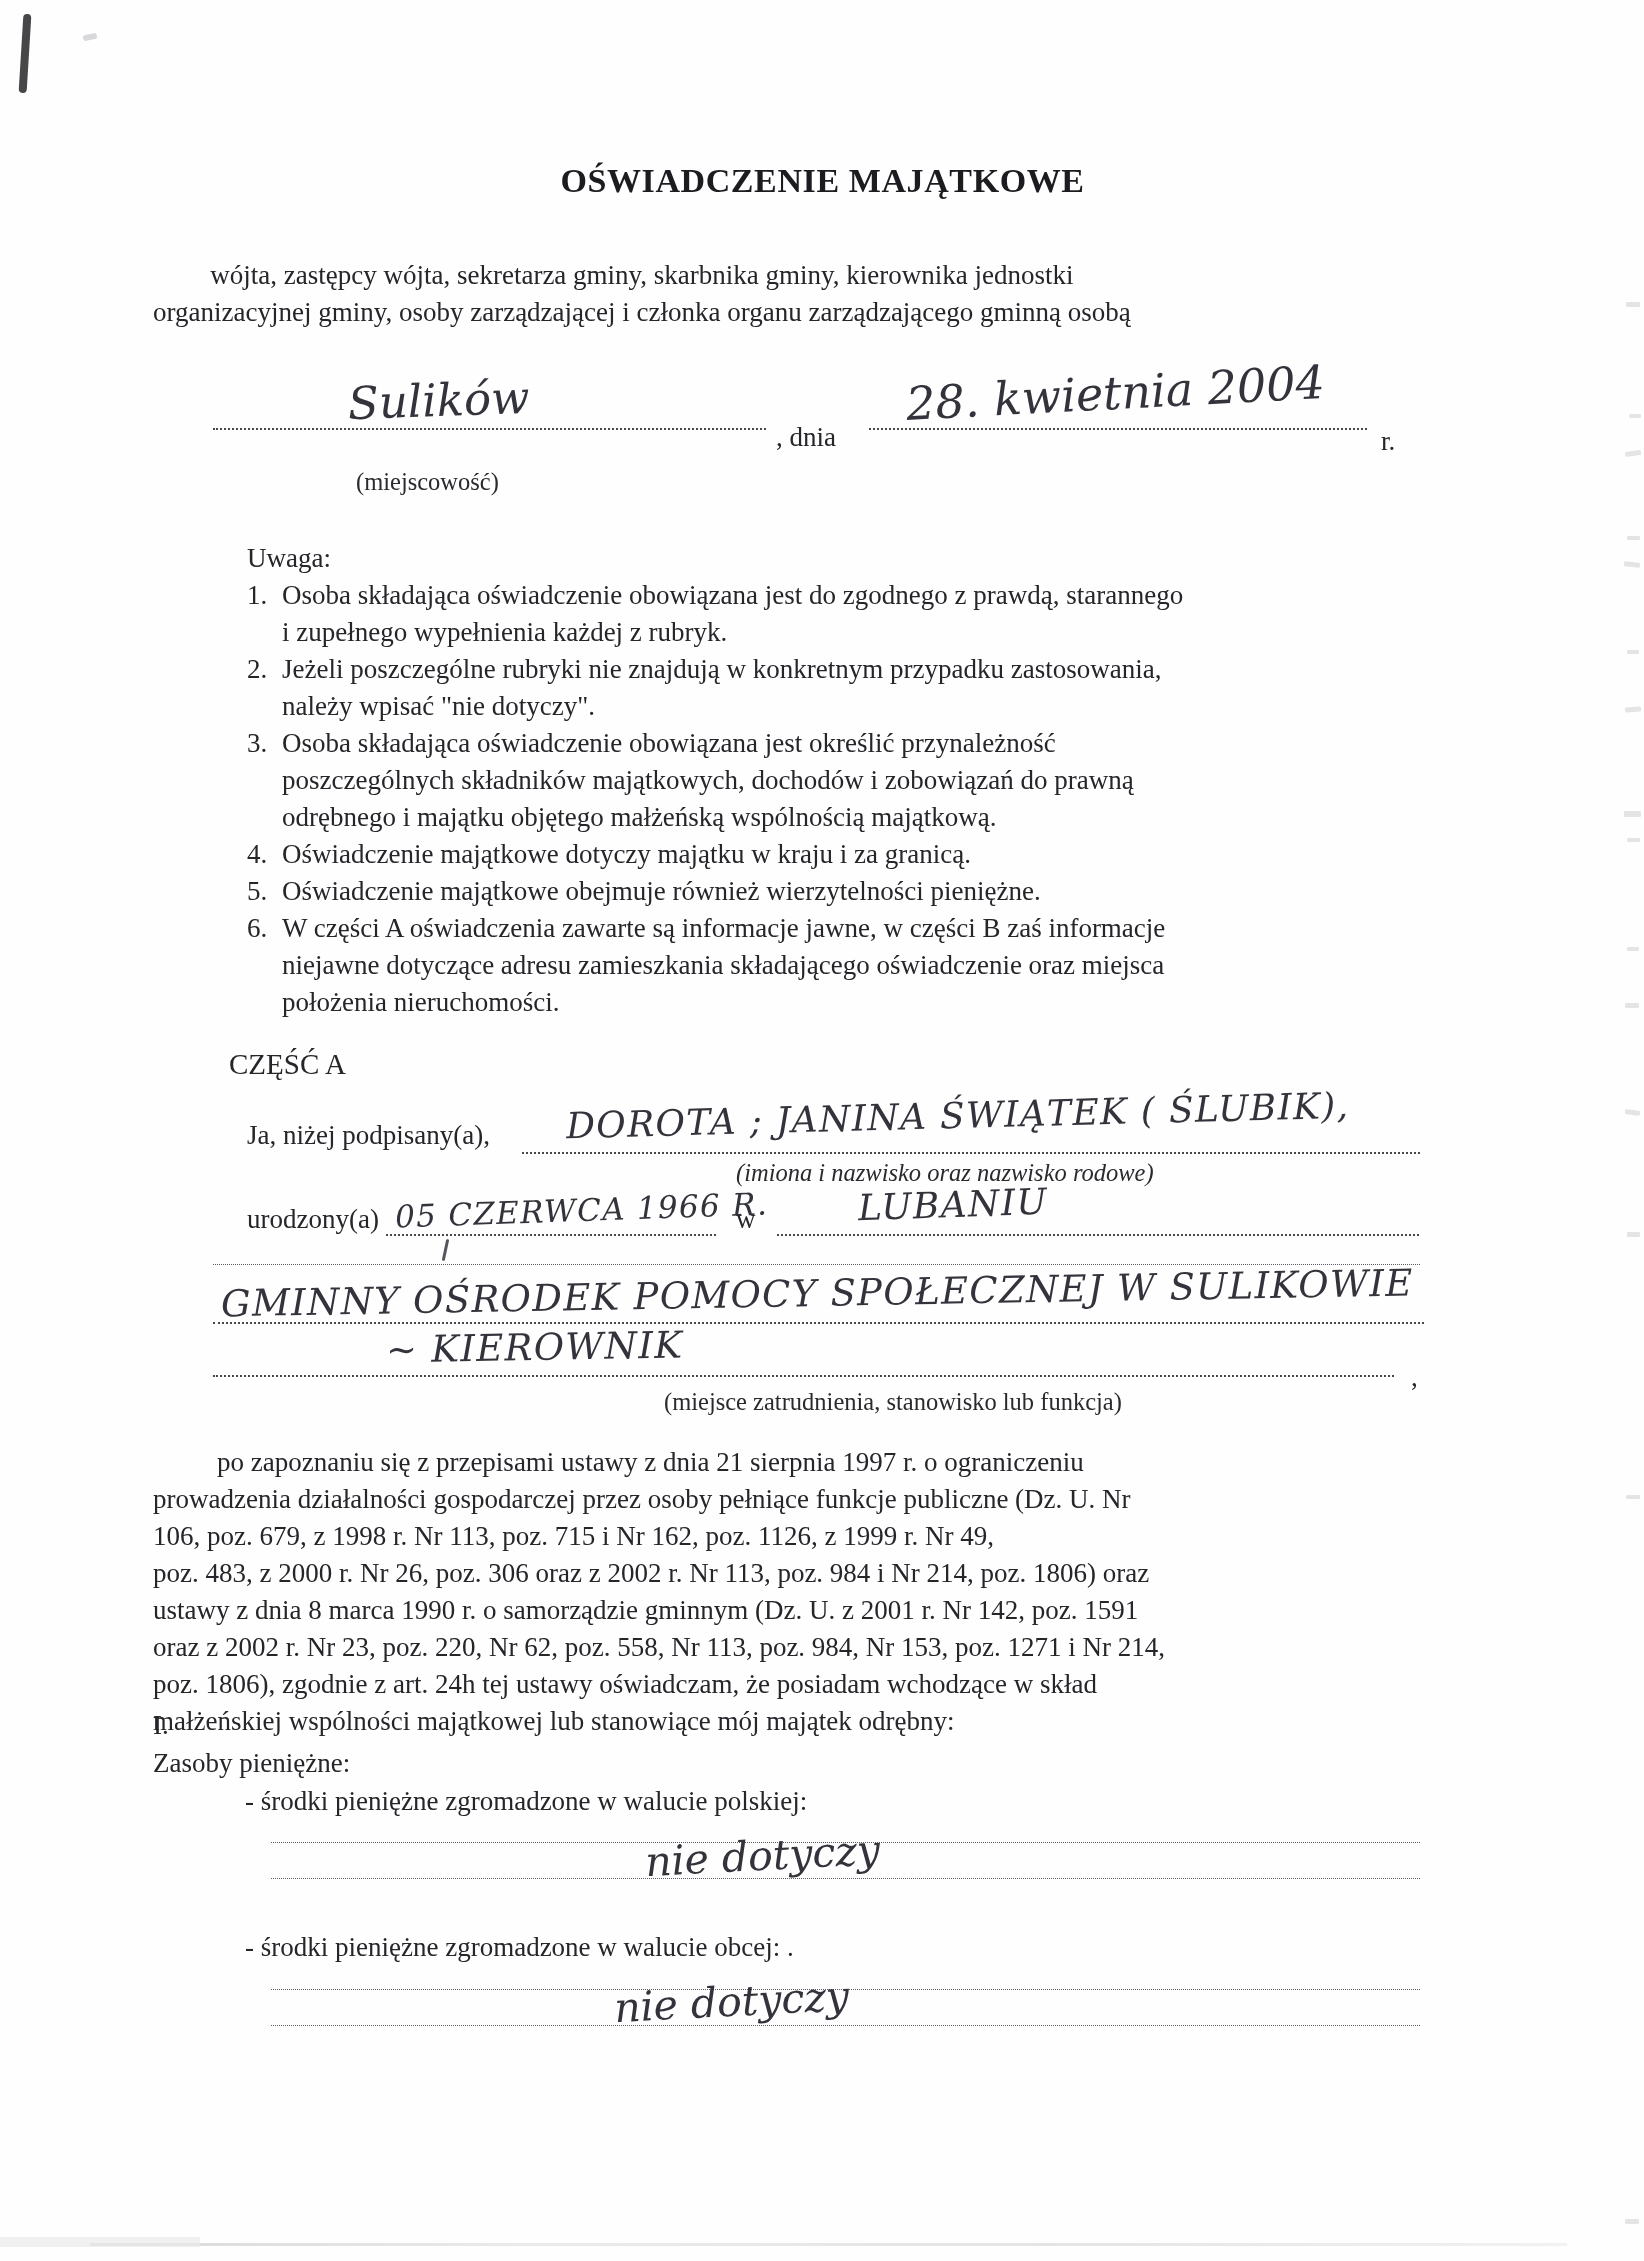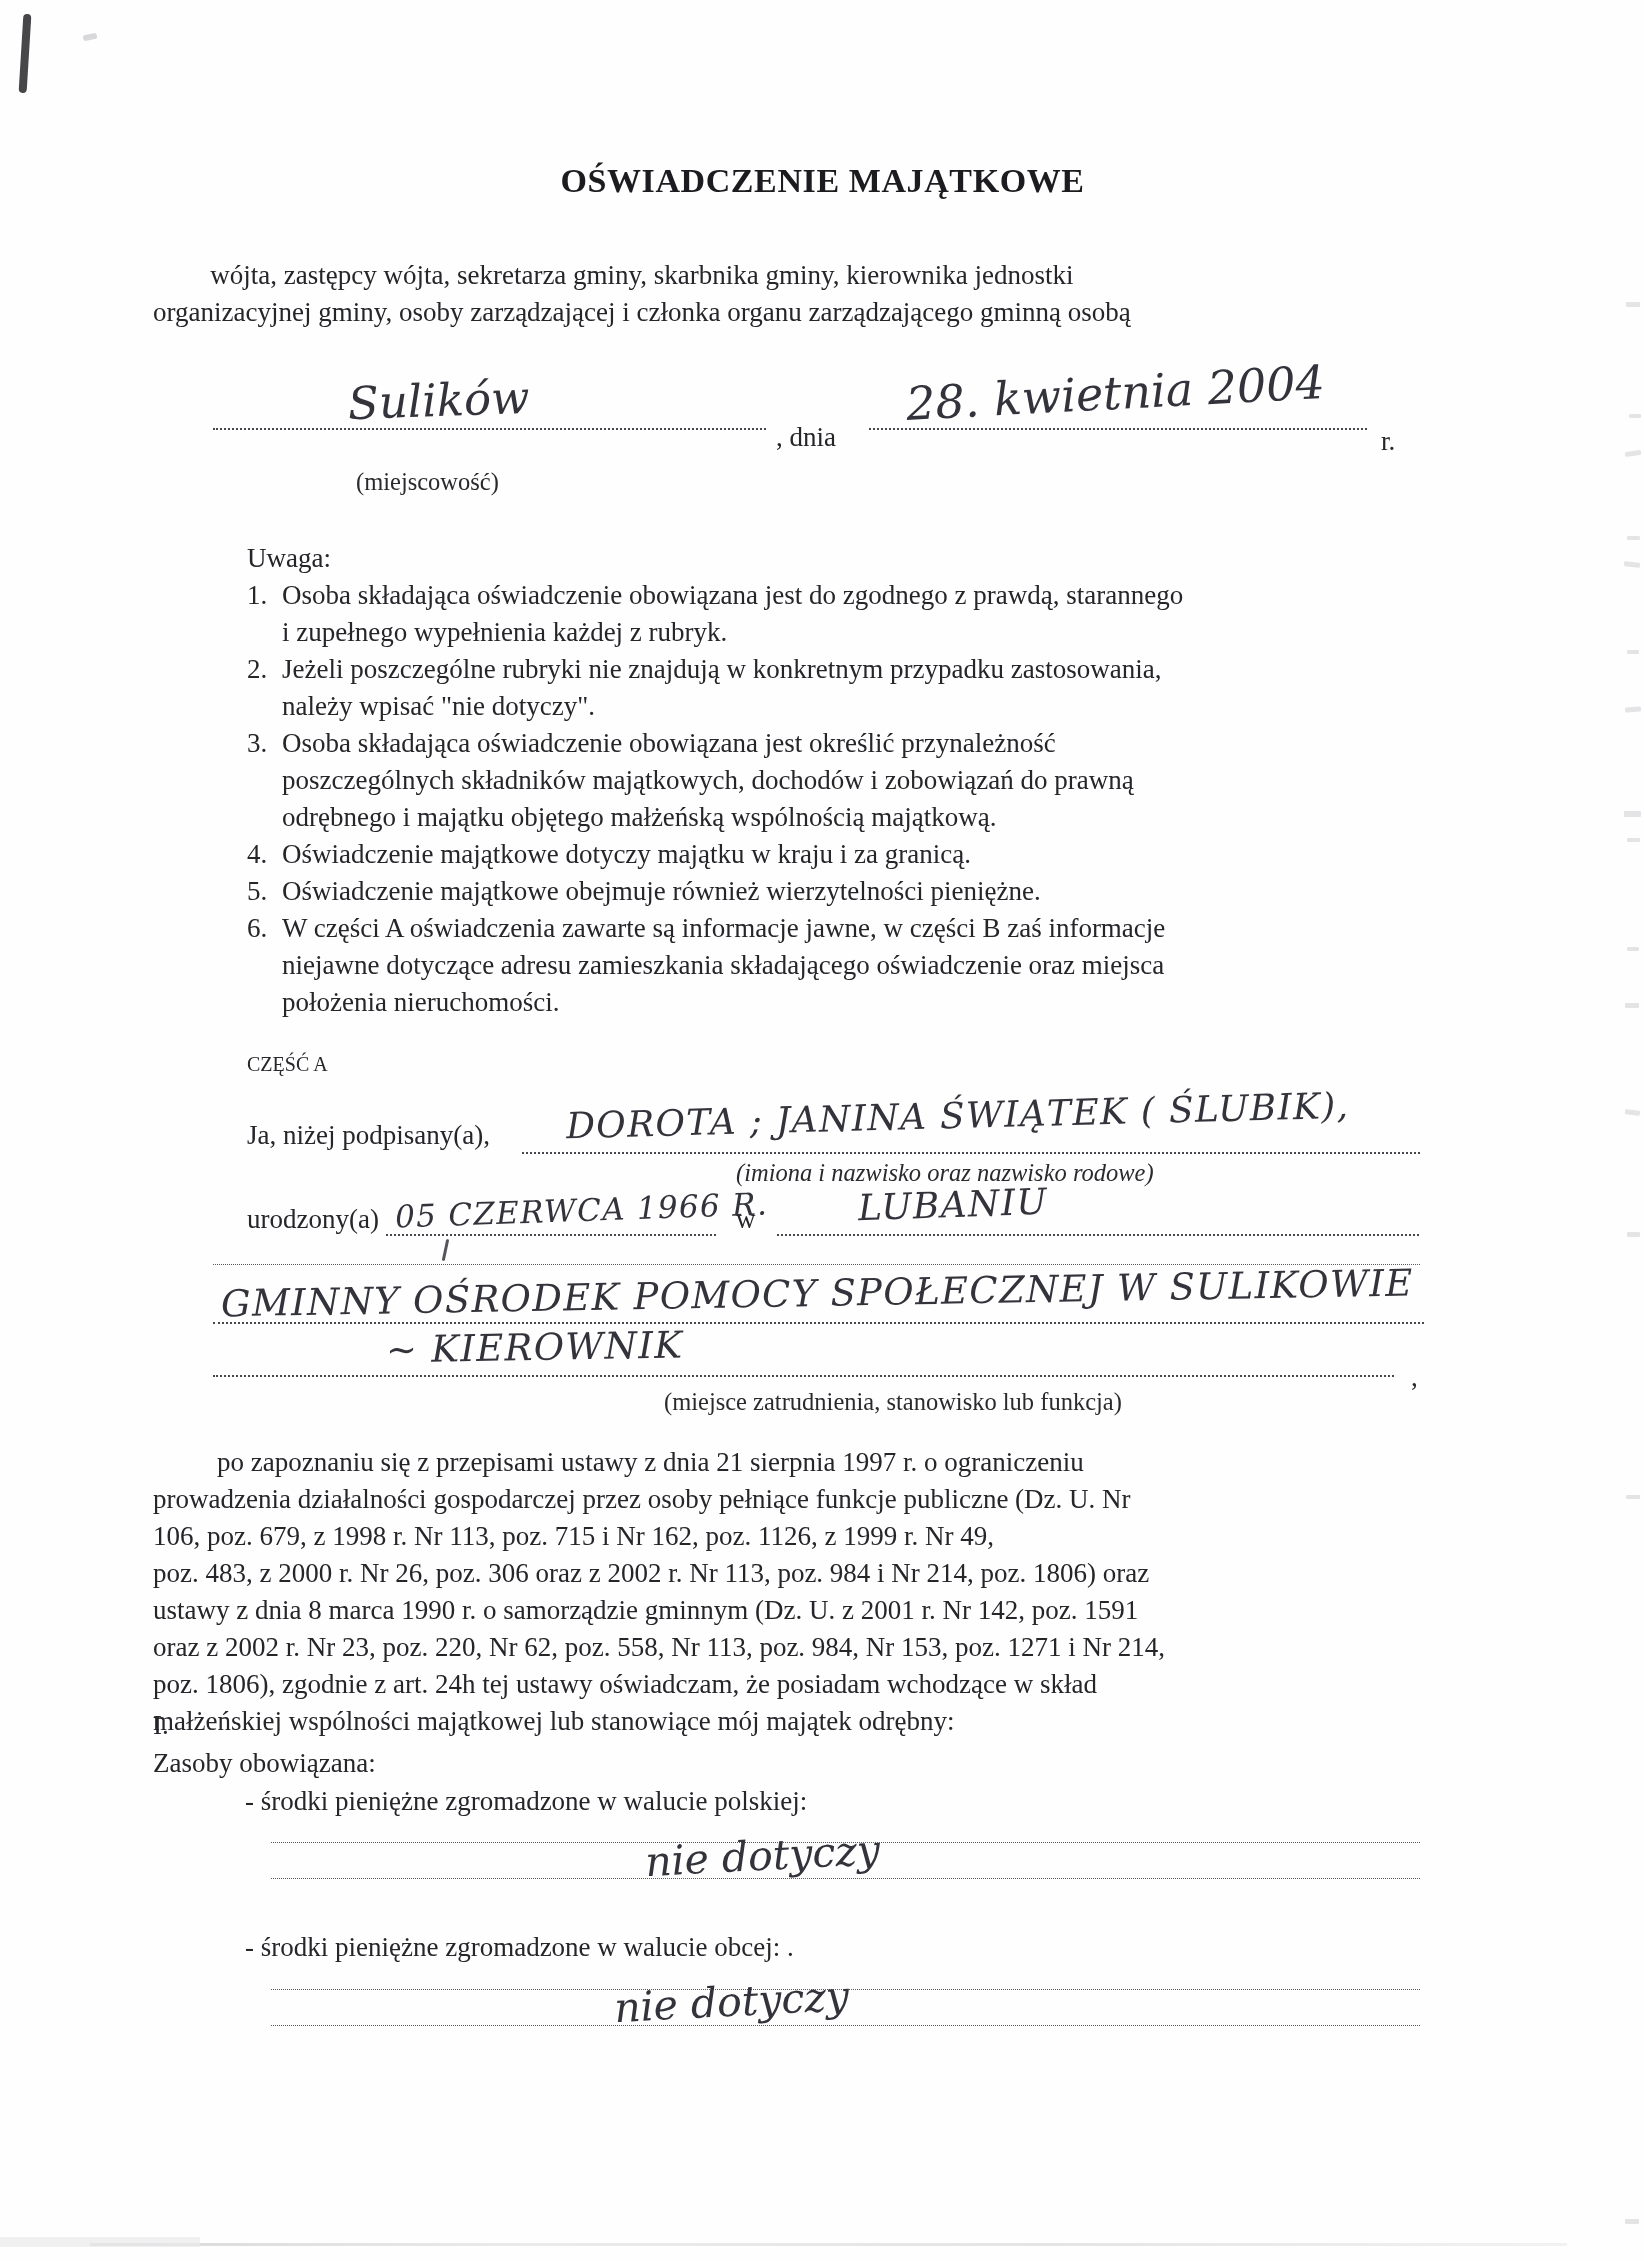--- a/index.html
+++ b/index.html
@@ -107,21 +107,21 @@
     <div class="note-row">
       <div class="note-num">6.</div>
       <div>
         <div>W części A oświadczenia zawarte są informacje jawne, w części B zaś informacje</div>
         <div>niejawne dotyczące adresu  zamieszkania składającego oświadczenie oraz miejsca</div>
         <div>położenia nieruchomości.</div>
       </div>
     </div>
   </div>
 
-  <div class="abs print" style="left:247px;top:1046px;font-size:20px;">CZĘŚĆ A</div>
+  <div class="abs print" style="left:229px;top:1046px;font-size:29px;">CZĘŚĆ A</div>
 
   <div class="abs print" style="left:247px;top:1117px;">Ja, niżej podpisany(a),</div>
   <div class="abs dots" style="left:522px;top:1152px;width:898px;"></div>
   <div class="abs hand hand-caps" style="left:566px;top:1095px;font-size:36px;transform:rotate(-1.5deg);">DOROTA ; JANINA ŚWIĄTEK ( ŚLUBIK),</div>
   <div class="abs caption" style="left:736px;top:1159px;font-style:italic;">(imiona i nazwisko oraz nazwisko rodowe)</div>
 
   <div class="abs print" style="left:247px;top:1201px;">urodzony(a)</div>
   <div class="abs dots" style="left:386px;top:1234px;width:330px;"></div>
   <div class="abs hand hand-caps" style="left:395px;top:1192px;font-size:31px;transform:rotate(-2deg);">05 CZERWCA 1966 R.</div>
   <div class="abs print" style="left:736px;top:1201px;">w</div>
@@ -142,21 +142,21 @@
     <div class="legal-line">prowadzenia działalności gospodarczej przez osoby pełniące funkcje publiczne (Dz. U. Nr</div>
     <div class="legal-line">106, poz. 679, z 1998 r. Nr 113, poz. 715 i Nr 162, poz. 1126, z 1999 r. Nr 49,</div>
     <div class="legal-line">poz. 483, z 2000 r. Nr 26, poz. 306 oraz z 2002 r. Nr 113, poz. 984 i Nr 214, poz. 1806) oraz</div>
     <div class="legal-line">ustawy z dnia 8 marca 1990 r. o samorządzie gminnym (Dz. U. z 2001 r. Nr 142, poz. 1591</div>
     <div class="legal-line">oraz z 2002 r. Nr 23, poz. 220, Nr 62, poz. 558, Nr 113, poz. 984, Nr 153, poz. 1271 i Nr 214,</div>
     <div class="legal-line">poz. 1806), zgodnie z art. 24h tej ustawy oświadczam, że posiadam wchodzące w skład</div>
     <div class="legal-line">małżeńskiej wspólności majątkowej lub stanowiące mój majątek odrębny:</div>
   </div>
 
   <div class="abs print" style="left:153px;top:1707px;">I.</div>
-  <div class="abs print" style="left:153px;top:1745px;">Zasoby obowiązana:</div>
+  <div class="abs print" style="left:153px;top:1745px;">Zasoby pieniężne:</div>
   <div class="abs print" style="left:245px;top:1783px;">- środki pieniężne zgromadzone w walucie polskiej:</div>
 
   <div class="abs dots-light" style="left:271px;top:1842px;width:1149px;"></div>
   <div class="abs dots-light" style="left:271px;top:1878px;width:1149px;"></div>
   <div class="abs hand" style="left:645px;top:1832px;font-size:41px;transform:rotate(-3deg);">nie dotyczy</div>
 
   <div class="abs print" style="left:245px;top:1929px;">- środki pieniężne zgromadzone w walucie obcej: .</div>
   <div class="abs dots-light" style="left:271px;top:1989px;width:1149px;"></div>
   <div class="abs dots-light" style="left:271px;top:2025px;width:1149px;"></div>
   <div class="abs hand" style="left:614px;top:1978px;font-size:41px;transform:rotate(-3deg);">nie dotyczy</div>

